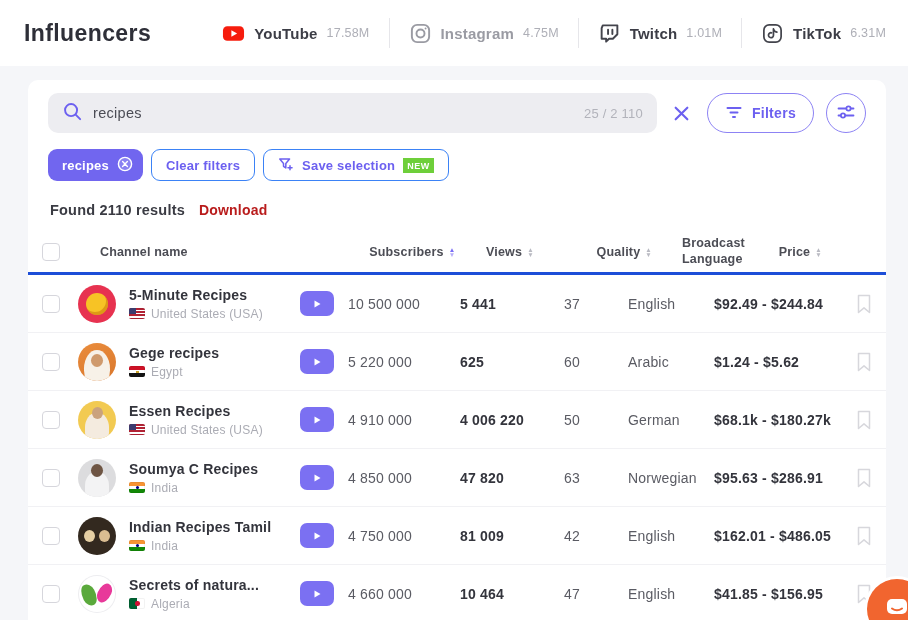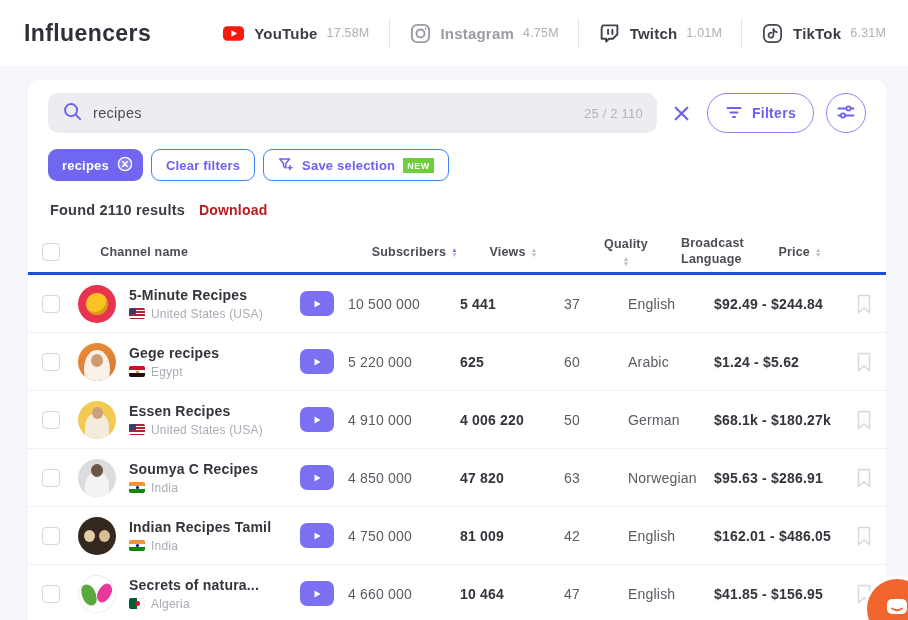--- a/index.html
+++ b/index.html
@@ -78,21 +78,21 @@
   .table { margin-top:13px; }
   .trow { display:flex; align-items:center; padding:0 14px; }
   .thead { height:44px; border-bottom:3px solid #1d4ed8;gap:30px; }
   .th { font-size:12.5px; color:#4c4d55; font-weight:600; display:flex; align-items:center; gap:5px; }
   .tbody-row { height:58px; border-bottom:1px solid #f1f1f4; }
   .col-check { width:36px; display:flex; }
   .col-channel { width:222px; display:flex; align-items:center; gap:13px; }
   .col-play { width:48px; }
   .col-subs { width:112px; }
   .col-views { width:104px; }
-  .col-quality { width:64px;flex-direction:column; }
+  .col-quality { width:64px; }
   .col-lang { width:86px; }
   .col-price { flex:1; }
   .col-bm { width:26px; display:flex; justify-content:flex-end; }
 
   .checkbox { width:18px; height:18px; border:1.5px solid #d6d6dc; border-radius:4px; background:#fff; cursor:pointer; }
   .sort { display:flex; flex-direction:column; line-height:5px; font-size:6.5px; color:#b9bac2; cursor:pointer; }
   .sort span { height:5px; }
   .sort.sorted .s-up { color:#7a6ef5; }
   .sort.sorted .s-dn { color:#b7aff8; }
   .th-lang-label { width:62px; line-height:1.25; }

